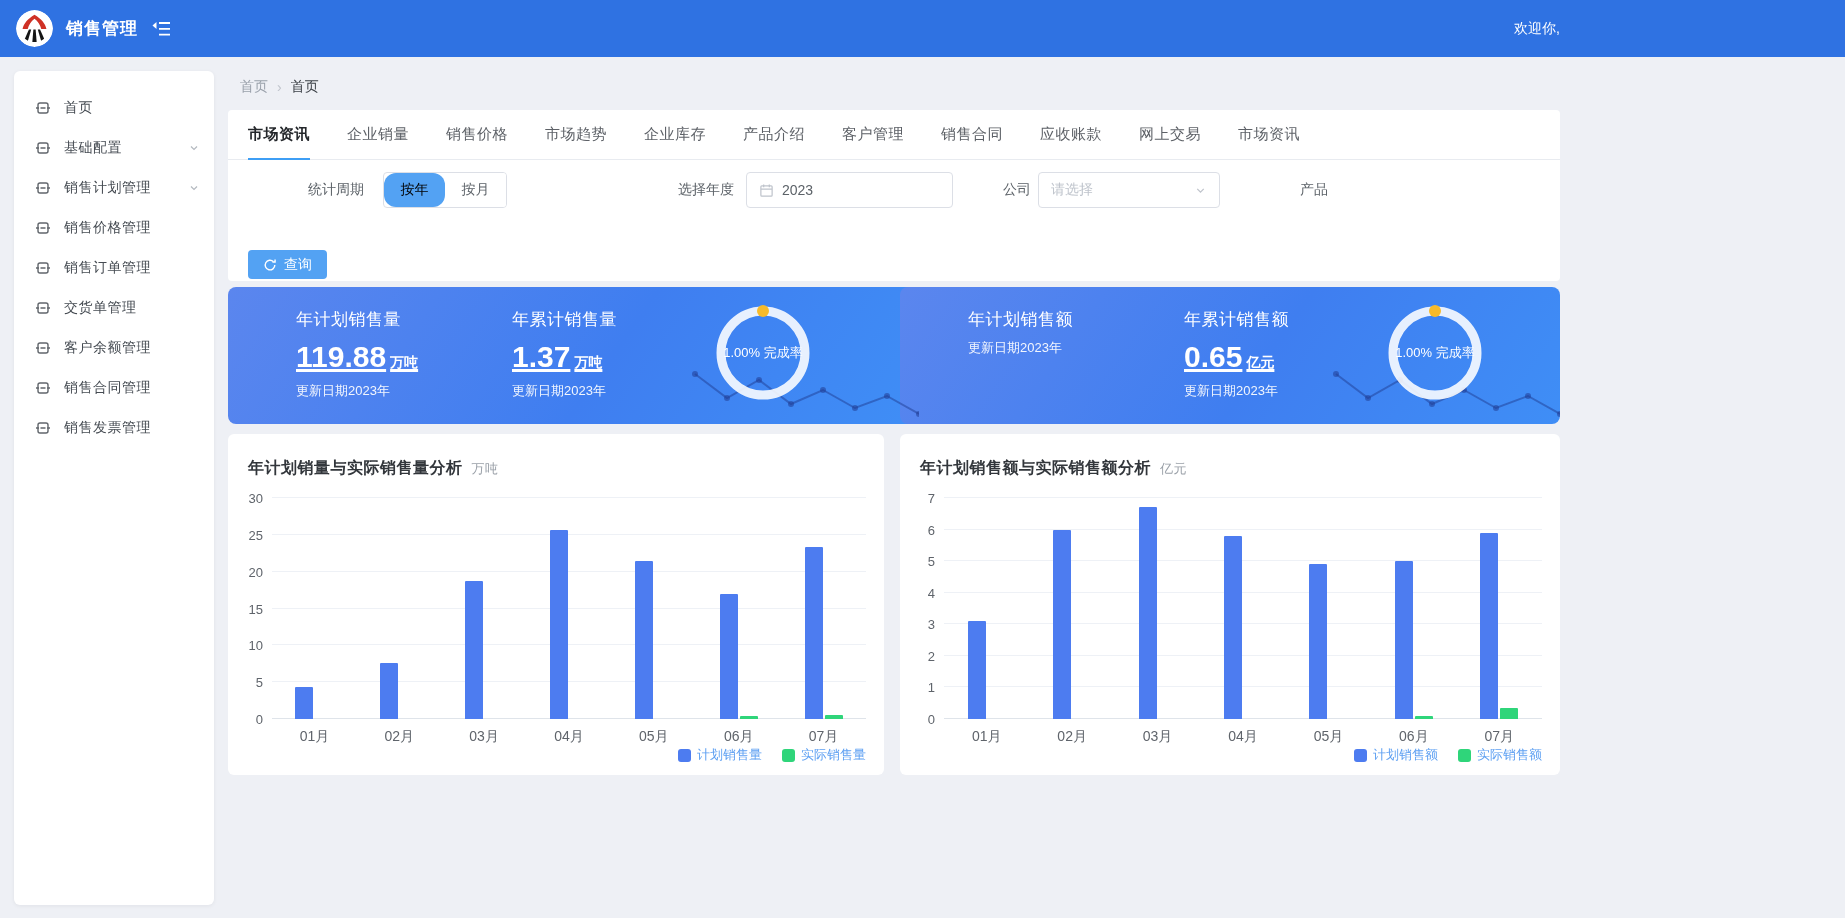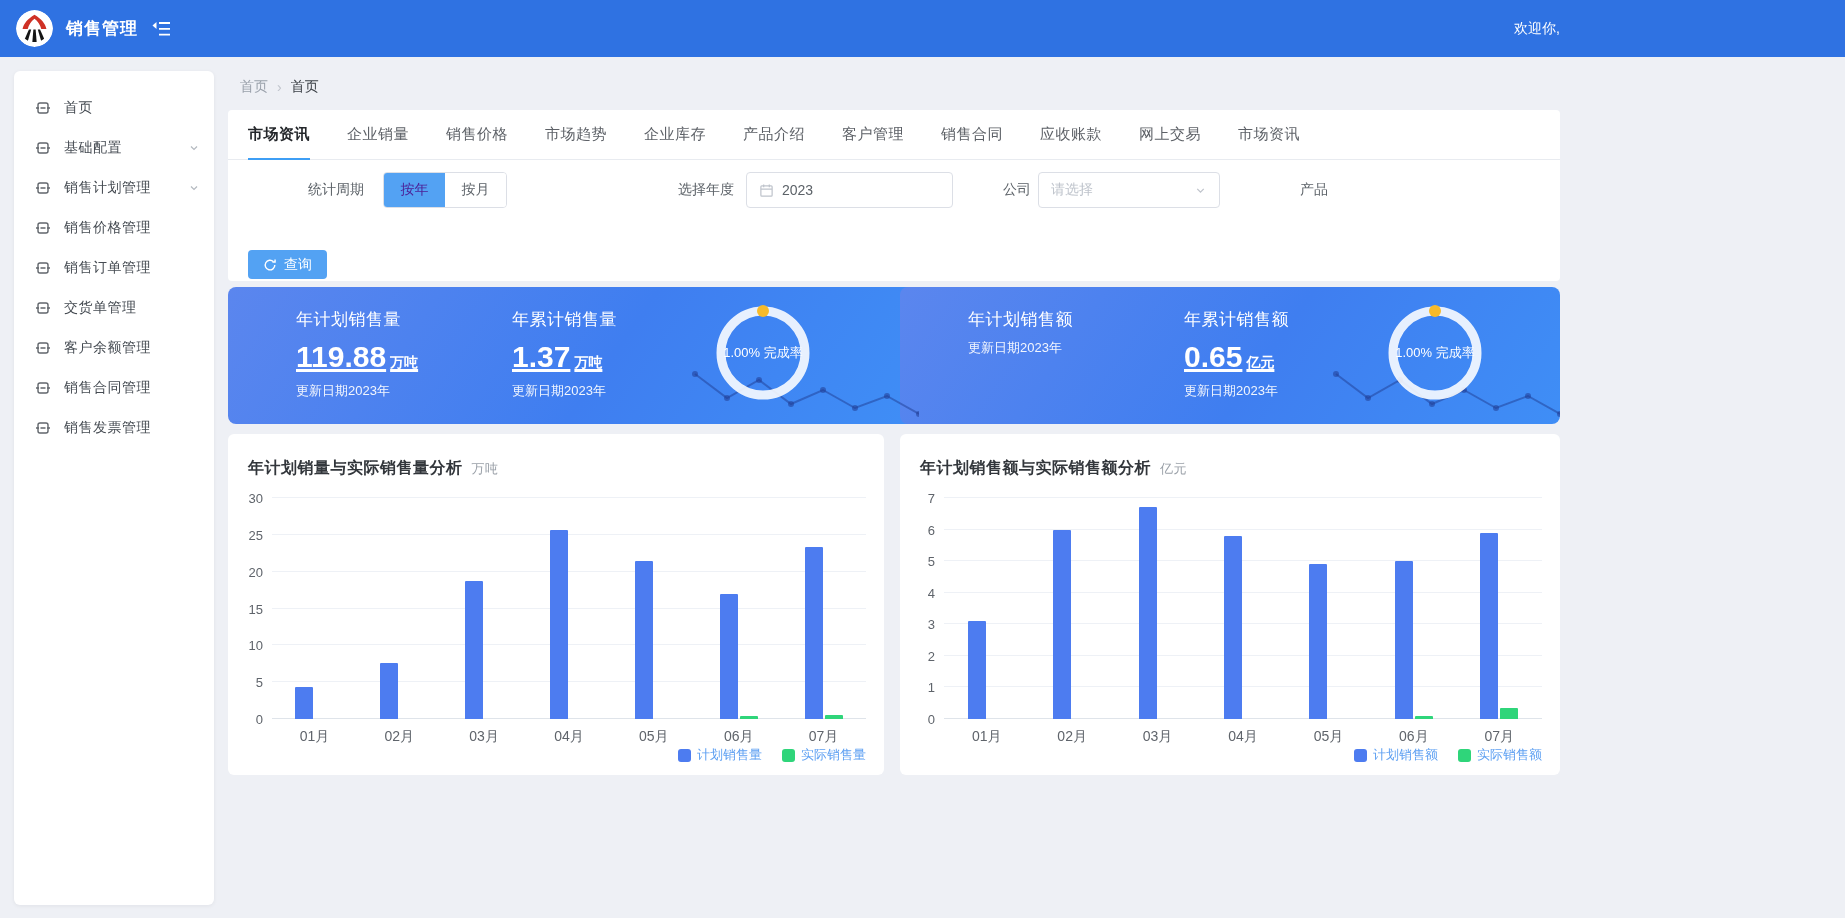--- a/index.html
+++ b/index.html
@@ -36,21 +36,21 @@
   .tab { position:relative; font-size:15px; color:#5d6167; display:flex; align-items:center; cursor:pointer; letter-spacing:.5px; }
   .tab.active { color:#24272b; font-weight:bold; }
   .tab.active::after { content:""; position:absolute; left:0; right:0; bottom:-1px; height:2px; background:#3d9ef5; }
 
   .filter-row { position:absolute; left:0; top:62px; width:100%; height:36px;margin-left:28px; }
   .f-label { position:absolute; top:0; height:36px; display:flex; align-items:center; font-size:14px; color:#5c6268; }
   .toggle { position:absolute; left:127px; top:0; height:36px; display:flex; border:1px solid #dcdfe6;
             border-radius:4px; overflow:hidden; background:#fff; }
   .toggle .t-btn { width:61px; display:flex; align-items:center; justify-content:center; font-size:14px;
                    color:#5c6268; cursor:pointer; background:#fff; }
-  .toggle .t-btn.active { background:#53a2f3; color:#4c1d95; }
+  .toggle .t-btn.active { background:#53a2f3; color:#000000;border-radius:12px; }
   .field { position:absolute; top:0; height:36px; border:1px solid #dcdfe6; border-radius:4px; background:#fff;
            display:flex; align-items:center; padding:0 12px; font-size:14px; cursor:pointer; }
   .field .ph { color:#bfc4cc; flex:1; }
   .field .val { color:#5c6268; }
   .field .ico { display:flex; margin-right:8px; }
   .field .caret { display:flex; margin-left:8px; }
   .query-btn { position:absolute; left:20px; top:140px; height:29px; padding:0 15px; background:#53a2f3;
                border:none; border-radius:4px; color:#fff; font-size:14px; display:flex; align-items:center;
                gap:7px; cursor:pointer; }
 

